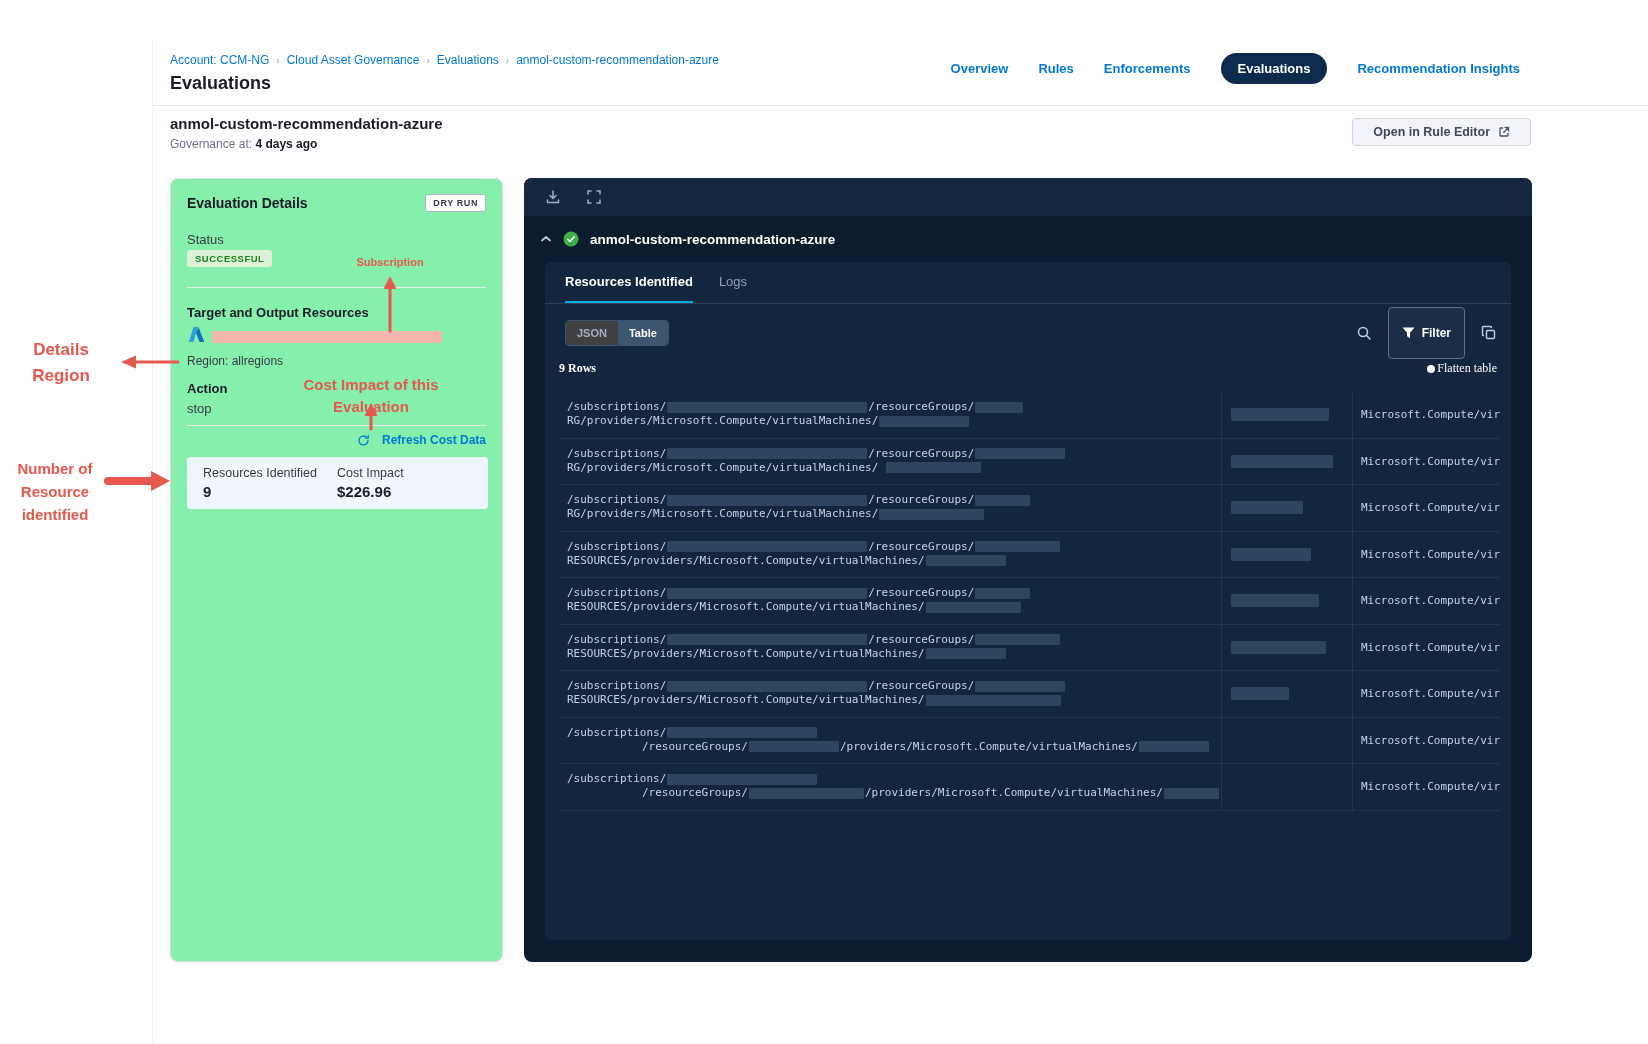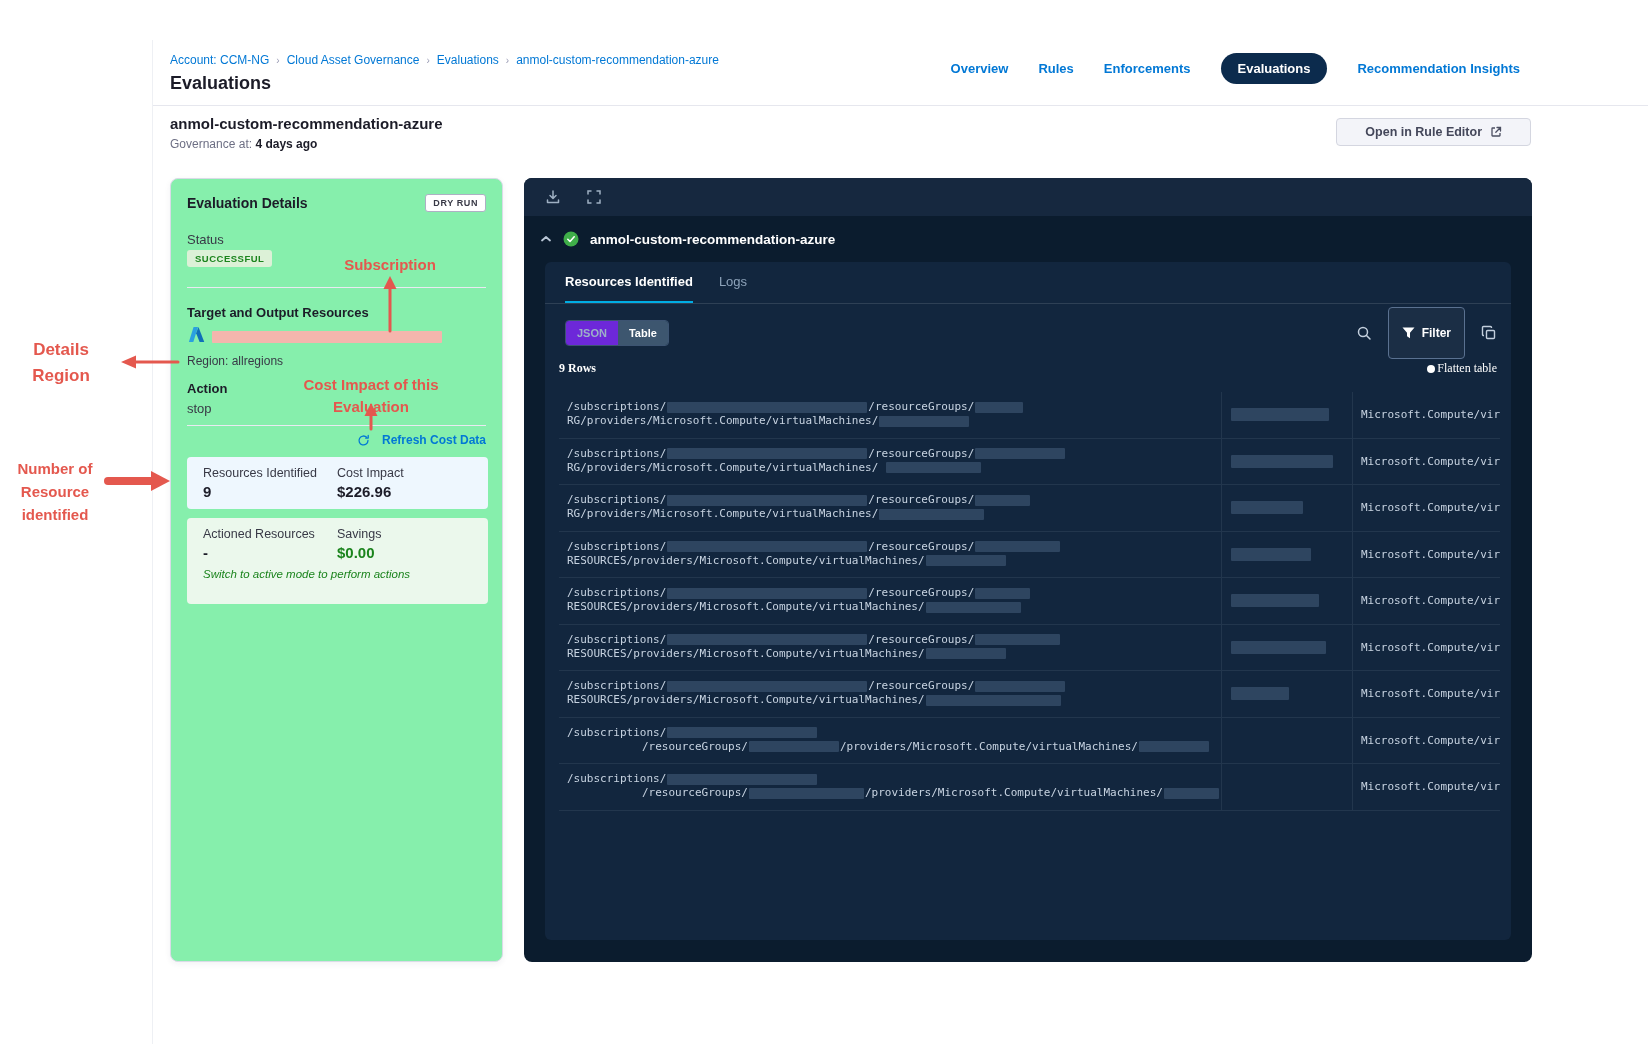--- a/index.html
+++ b/index.html
@@ -15,21 +15,21 @@
   .crumb-sep { color:#9a9cb5; font-size:10px; }
   .page-title { position:absolute; left:17px; top:33px; font-size:18px; font-weight:bold; color:#1c1c28; }
   .top-nav { position:absolute; right:128px; top:13px; display:flex; align-items:center; gap:30px; }
   .nav-item { color:#0278d5; font-size:13px; font-weight:bold; cursor:pointer; }
   .nav-item.active { background:#0c2b4d; color:#fff; padding:8px 17px; border-radius:17px; }
 
   
   .subheader-name { position:absolute; left:170px; top:115px; font-size:15px; font-weight:bold; color:#1c1c28; }
   .subheader-meta { position:absolute; left:170px; top:137px; font-size:12px; color:#6d6f84; }
   .subheader-meta b { color:#1c1c28; }
-  .rule-editor-btn { position:absolute; right:117px; top:118px; height:28px; padding:0 28px; display:flex; align-items:center; gap:8px; background:#f3f4f9; border:1px solid #d4d6e0; border-radius:4px; font-size:12.5px; font-weight:bold; color:#44475a; cursor:pointer; }
+  .rule-editor-btn { position:absolute; right:117px; top:118px; height:28px; padding:0 20px; display:flex; align-items:center; gap:8px; background:#f3f4f9; border:1px solid #d4d6e0; border-radius:4px; font-size:12.5px; font-weight:bold; color:#44475a; cursor:pointer; }
 
   
   .eval-card { position:absolute; left:170px; top:178px; width:333px; height:784px; background:#86efac; border:1px solid #d9dbe7; border-radius:8px; box-shadow:0 2px 6px rgba(40,41,61,.06); }
   .eval-card > * { position:absolute; }
   .ed-title { left:16px; top:16px; font-size:14px; font-weight:bold; color:#1c1c28; }
   .dryrun-badge { right:16px; top:15px; border:1px solid #aeb0c4; border-radius:3px; padding:3px 7px; font-size:9px; font-weight:bold; letter-spacing:.6px; color:#383946; background:#fff; }
   .status-label { left:16px; top:53px; font-size:13px; color:#383946; }
   .status-badge { left:16px; top:71px; background:#dcf1d7; color:#1b841d; font-size:9.5px; font-weight:bold; letter-spacing:.5px; padding:3px 8px; border-radius:3px; }
   .card-divider { left:16px; right:16px; height:1px; background:#e9eaf1; }
   .div1 { top:108px; } .div2 { top:246px; }
@@ -58,21 +58,21 @@
   .dp-title { color:#fff; font-size:13.5px; font-weight:bold; }
   .dp-inner { position:absolute; left:21px; top:84px; width:966px; height:678px; background:#12263e; border-radius:6px; }
   .dp-inner > * { position:absolute; }
 
   .tabs-row { left:0; top:0; right:0; height:42px; border-bottom:1px solid rgba(255,255,255,.12); display:flex; align-items:stretch; padding-left:20px; gap:26px; }
   .tab { font-size:13px; color:#8ea3ba; display:flex; align-items:center; border-bottom:2px solid transparent; cursor:pointer; }
   .tab.active { color:#fff; font-weight:bold; border-bottom-color:#00ade4; }
 
   .controls-row { left:20px; top:57px; right:14px; height:28px; display:flex; align-items:center; justify-content:space-between; }
   .seg { display:flex; border:1px solid #3d5472; border-radius:4px; overflow:hidden; font-size:11px; font-weight:bold; }
-  .seg-item { padding:6px 11px; color:#9db1c7; background:#6d28d9; cursor:pointer; }
+  .seg-item { padding:6px 11px; color:#9db1c7; background:#404040; cursor:pointer; }
   .seg-item.active { background:#3d566f; color:#fff; }
   .right-controls { display:flex; align-items:center; gap:16px; }
   .filter-btn { display:flex; align-items:center; gap:7px; border:1px solid #5a7190; border-radius:4px; padding:18px 13px; color:#fff; font-size:12px; font-weight:bold; background:rgba(255,255,255,.04); cursor:pointer; }
 
   .meta-row { left:14px; top:99px; right:14px; display:flex; justify-content:space-between; align-items:center;font-family:Liberation Serif, serif; }
   .rows-count { color:#fff; font-size:12px; font-weight:bold; }
   .flatten { display:flex; align-items:center; gap:2px; color:#fff; font-size:12px; cursor:pointer; }
   .flatten-dot { width:8px; height:8px; border-radius:50%; background:#fff; }
 
   .rtable { left:14px; top:130px; width:941px; }
@@ -84,21 +84,21 @@
   .cell-id { width:662px; padding:8px 0 0 8px; font-family:"DejaVu Sans Mono",monospace; font-size:11px; color:#c7d3e1; }
   .idline { height:14px; line-height:14px; white-space:pre; }
   .redact { display:inline-block; height:11px; background:#2e4560; border-radius:1px; vertical-align:middle; margin:0 1px; }
   .spacer { display:inline-block; }
   .cell-name { width:131px; border-left:1px solid #22364d; display:flex; align-items:center; padding-left:8px; }
   .nblock { height:13px; }
   .cell-type { width:148px; border-left:1px solid #22364d; display:flex; align-items:center; padding-left:8px; font-family:"DejaVu Sans Mono",monospace; font-size:11px; color:#c7d3e1; white-space:nowrap; }
 
   
   .ann { position:absolute; color:#e4584e; font-weight:bold; text-align:center; z-index:40; }
-  .ann-sub { left:334px; top:256px; width:112px; font-size:15px; }
+  .ann-sub { left:334px; top:256px; width:112px; font-size:11px; }
   .ann-region { left:8px; top:337px; width:106px; font-size:17px; line-height:26px; }
   .ann-cost { left:289px; top:374px; width:164px; font-size:15px; line-height:22px; }
   .ann-num { left:2px; top:457px; width:106px; font-size:15px; line-height:23px; }
   .ann-arrows { position:absolute; left:0; top:0; width:1648px; height:1044px; pointer-events:none; z-index:39; }
 </style>
 </head>
 <body>
 
 <div class="content-edge"></div>
 
@@ -160,27 +160,20 @@
           <path d="M13.8 1.8v3.2h-3.2" stroke-linecap="round" stroke-linejoin="round"></path>
         </svg>
     </span>
     <span>Refresh Cost Data</span>
   </div>
   <div class="stat-box stat-box-blue">
     <div class="stat-label col1">Resources Identified</div>
     <div class="stat-value col1">9</div>
     <div class="stat-label col2">Cost Impact</div>
     <div class="stat-value col2">$226.96</div>
-  </div>
-  <div class="stat-box stat-box-green">
-    <div class="stat-label col1">Actioned Resources</div>
-    <div class="stat-value col1">-</div>
-    <div class="stat-label col2">Savings</div>
-    <div class="stat-value col2 green-value">$0.00</div>
-    <div class="active-note">Switch to active mode to perform actions</div>
   </div>
 </div>
 
 <div class="results-panel">
   <div class="dp-toolbar">
     <span class="icon-btn">
       <svg width="16" height="16" viewBox="0 0 16 16" fill="none" stroke="#9fb0c3" stroke-width="1.5" stroke-linecap="round" stroke-linejoin="round">
           <path d="M8 2v7M5 6.5L8 9.5l3-3"></path>
           <path d="M2.5 11v2.5h11V11"></path>
         </svg>

